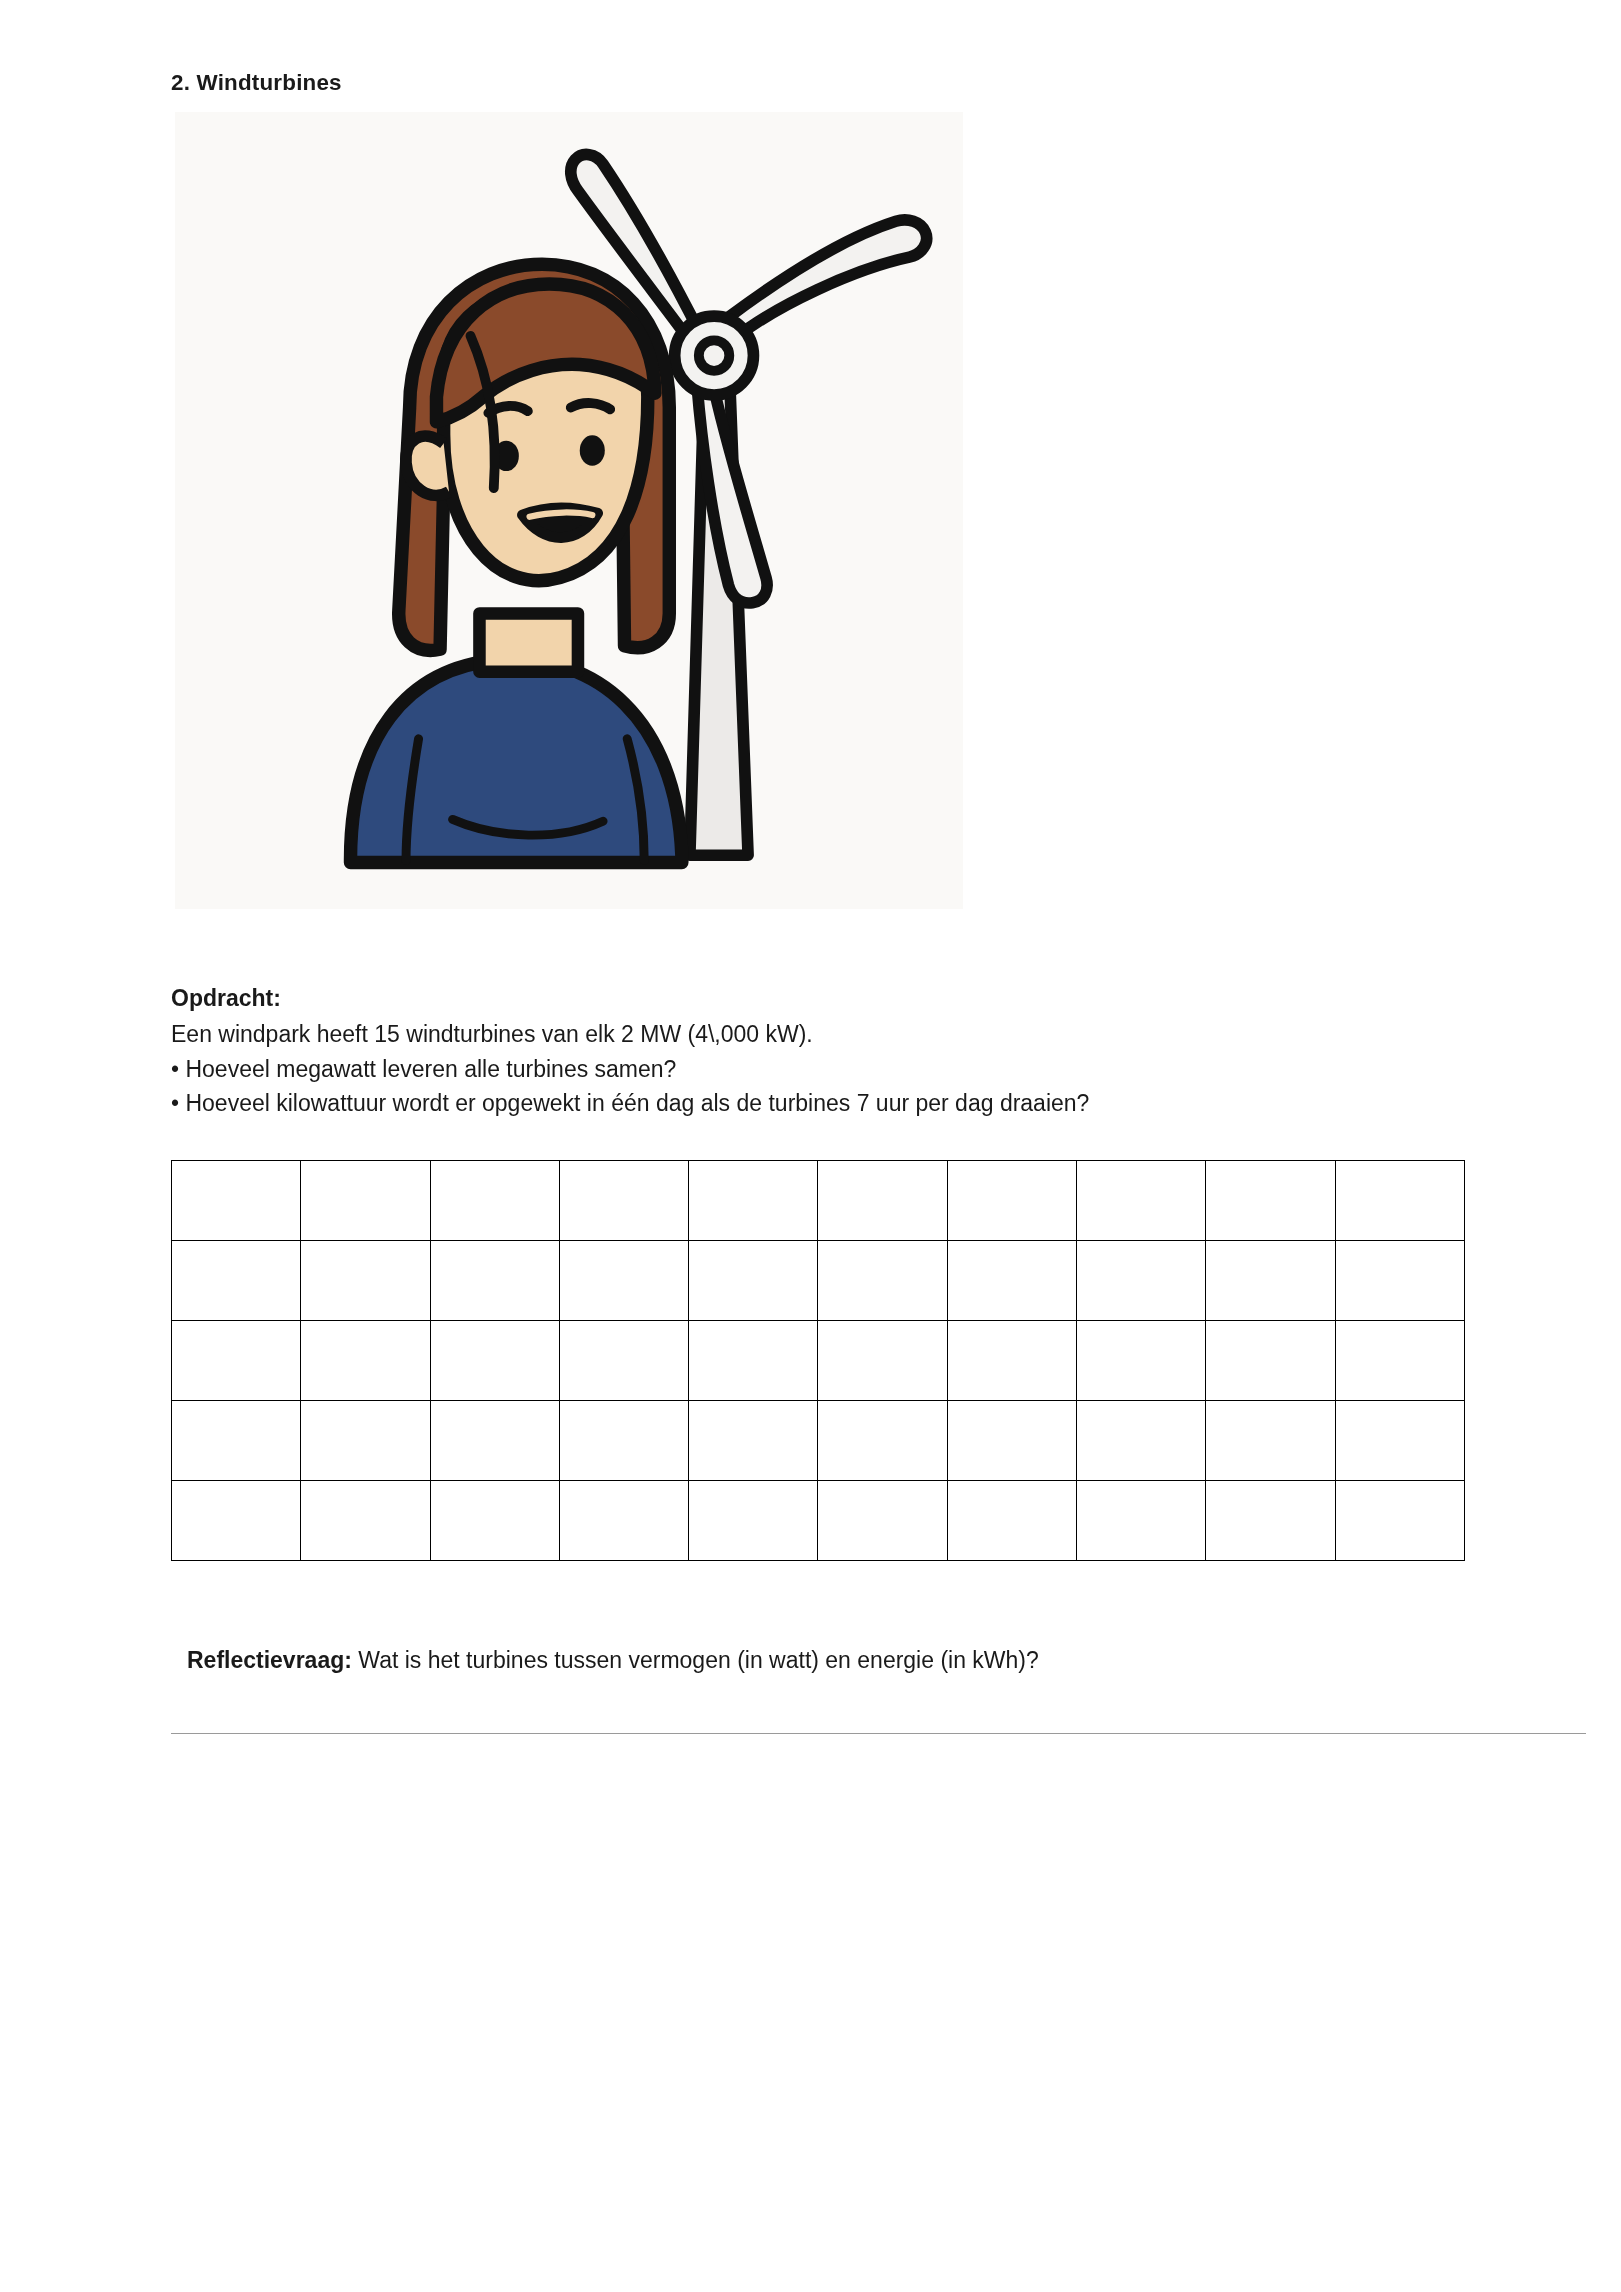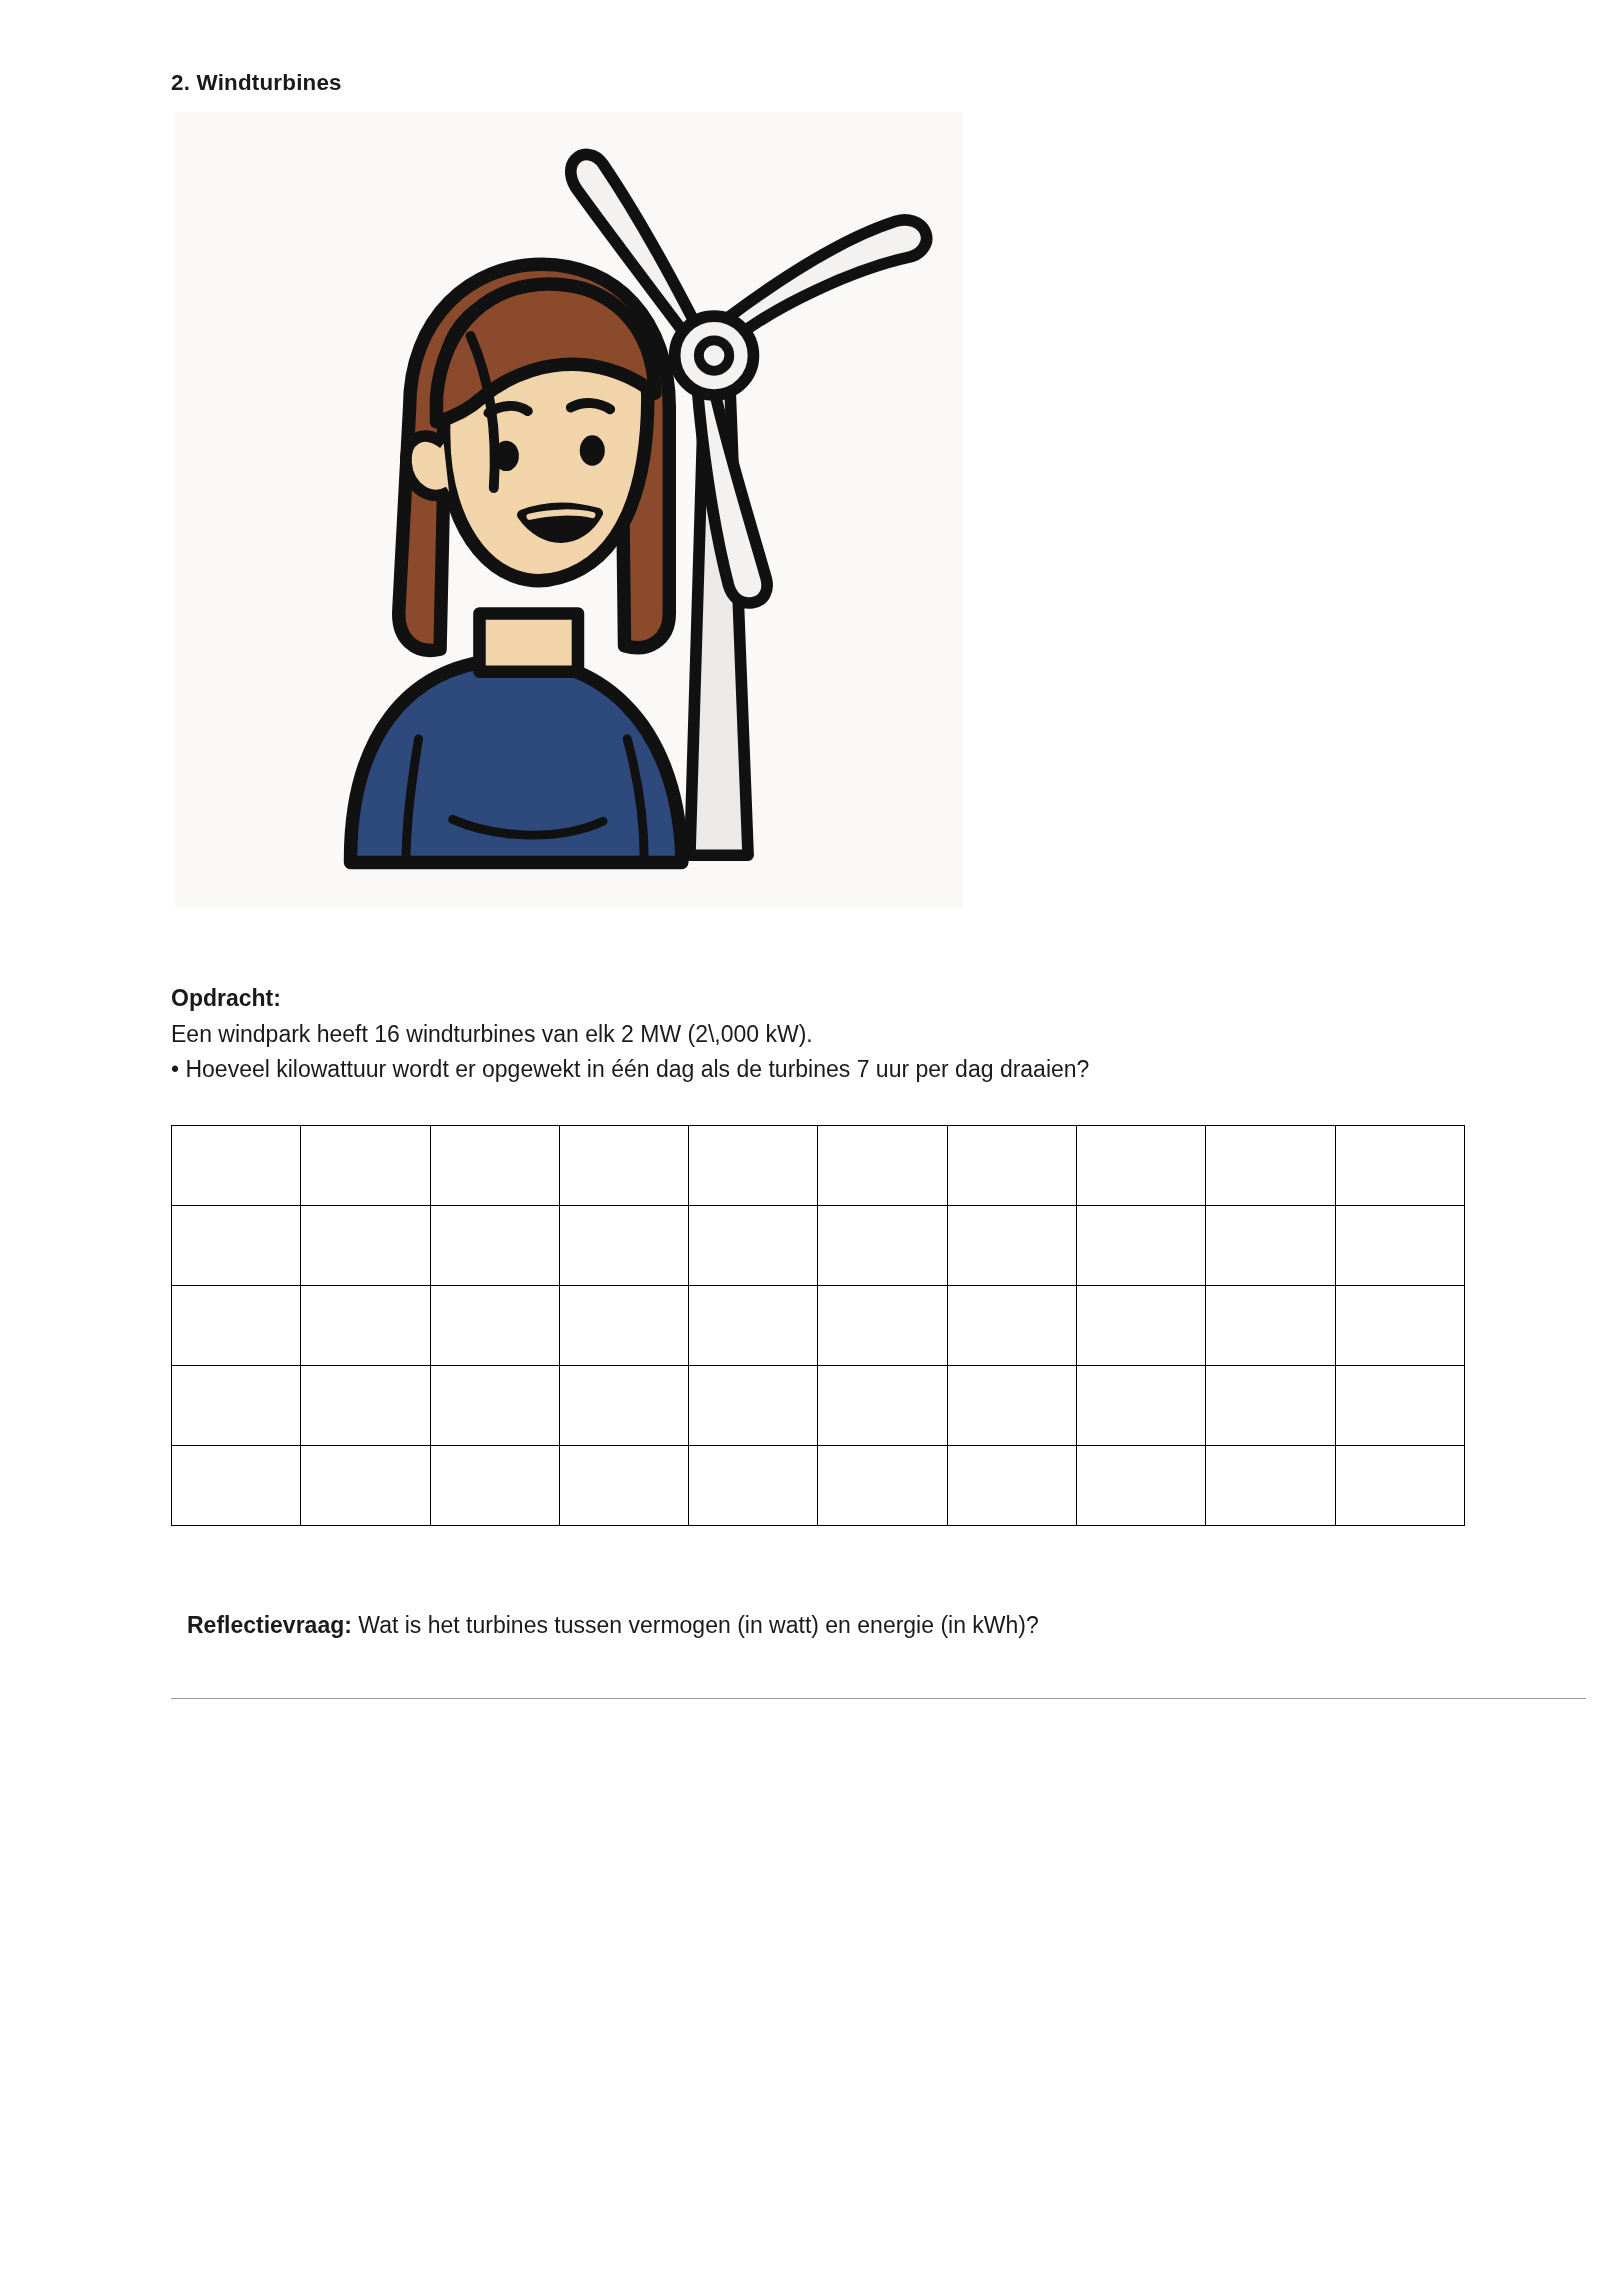--- a/index.html
+++ b/index.html
@@ -143,21 +143,22 @@
 
         <path d="M388 450 C412 484 452 484 472 448 C444 440 414 440 388 450 Z" fill="#111111" stroke="#111111" stroke-width="12" stroke-linejoin="round"></path>
         <path d="M396 452 C420 446 448 446 466 450" fill="none" stroke="#f2d4ab" stroke-width="7" stroke-linecap="round"></path>
 
         <path d="M330 250 C352 300 360 360 356 420" fill="none" stroke="#111111" stroke-width="11" stroke-linecap="round"></path>
       </svg>
     </div>
 
     <div class="task-block">
       <div class="task-label">Opdracht:</div>
-      <p class="task-line">Een windpark heeft 16 windturbines van elk 2 MW (2\,000 kW).</p>
+      <p class="task-line">Een windpark heeft 15 windturbines van elk 2 MW (4\,000 kW).</p>
+      <p class="bullet-line">• Hoeveel megawatt leveren alle turbines samen?</p>
       <p class="bullet-line">• Hoeveel kilowattuur wordt er opgewekt in één dag als de turbines 7 uur per dag draaien?</p>
     </div>
 
     <table class="grid">
       <tbody>
         <tr>
           <td></td>
           <td></td>
           <td></td>
           <td></td>

